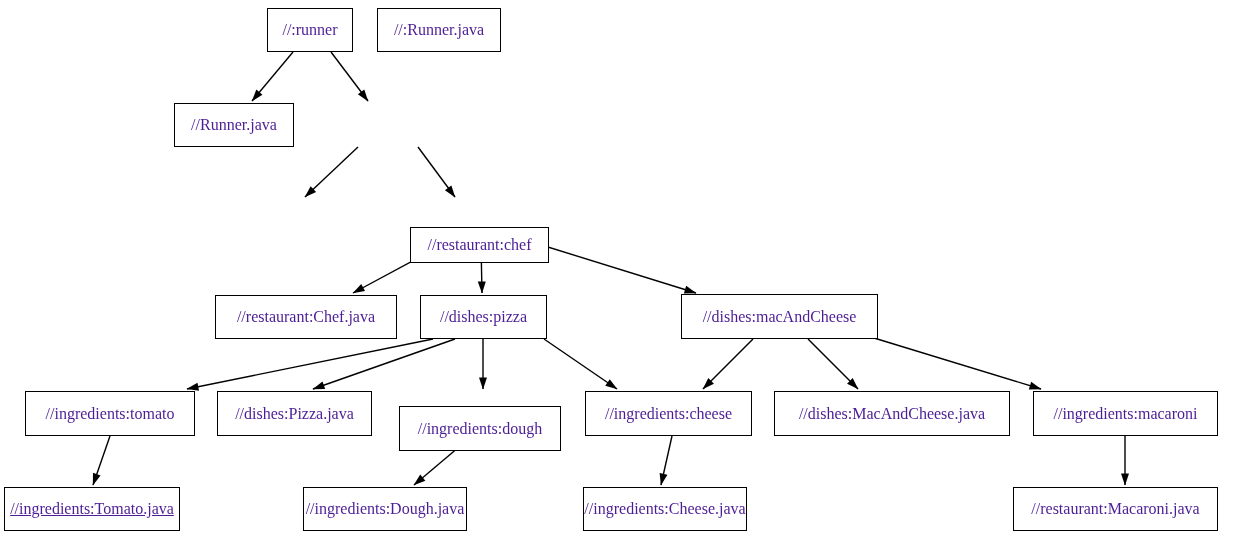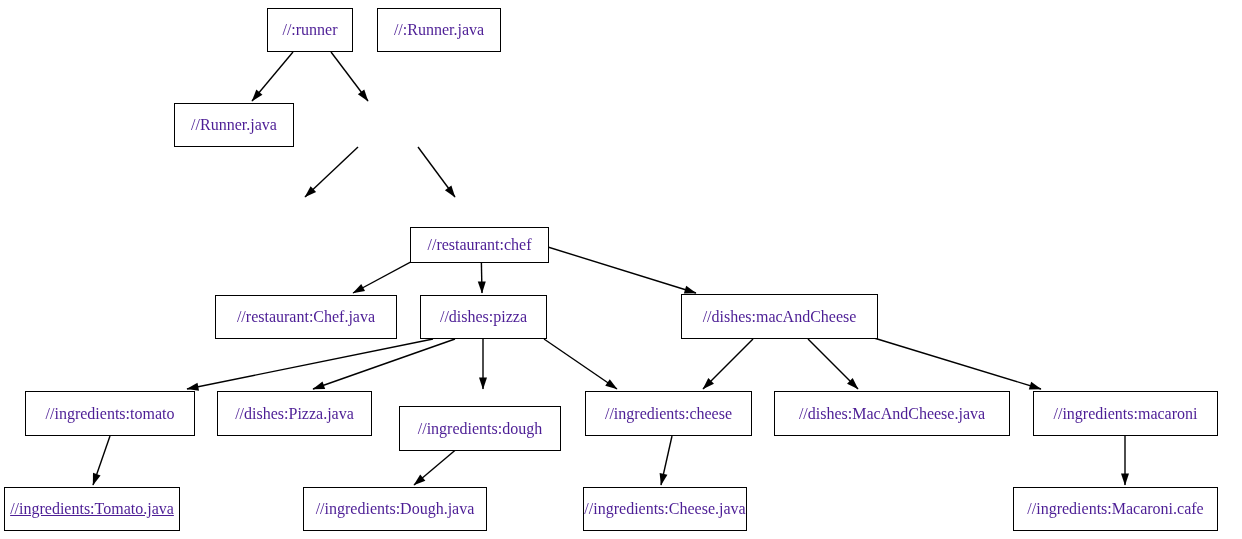--- a/index.html
+++ b/index.html
@@ -82,17 +82,17 @@
   <div class="node" style="left:681px;  top:294px; width:197px; height:45px;">//dishes:macAndCheese</div>
 
   <div class="node" style="left:25px;   top:391px; width:170px; height:45px;">//ingredients:tomato</div>
   <div class="node" style="left:217px;  top:391px; width:155px; height:45px;">//dishes:Pizza.java</div>
   <div class="node" style="left:399px;  top:406px; width:162px; height:45px;">//ingredients:dough</div>
   <div class="node" style="left:585px;  top:391px; width:167px; height:45px;">//ingredients:cheese</div>
   <div class="node" style="left:774px;  top:391px; width:236px; height:45px;">//dishes:MacAndCheese.java</div>
   <div class="node" style="left:1033px; top:391px; width:185px; height:45px;">//ingredients:macaroni</div>
 
   <div class="node" style="left:4px;    top:487px; width:176px; height:44px;text-decoration:underline;">//ingredients:Tomato.java</div>
-  <div class="node" style="left:303px;  top:487px; width:184px; height:44px;">//ingredients:Dough.java</div>
+  <div class="node" style="left:303px;  top:487px; width:164px; height:44px;">//ingredients:Dough.java</div>
   <div class="node" style="left:583px;  top:487px; width:164px; height:44px;">//ingredients:Cheese.java</div>
-  <div class="node" style="left:1013px; top:487px; width:205px; height:44px;">//ingredients:Macaroni.cafe</div>
+  <div class="node" style="left:1013px; top:487px; width:205px; height:44px;">//restaurant:Macaroni.java</div>
 
 </div>
 
 </body></html>

